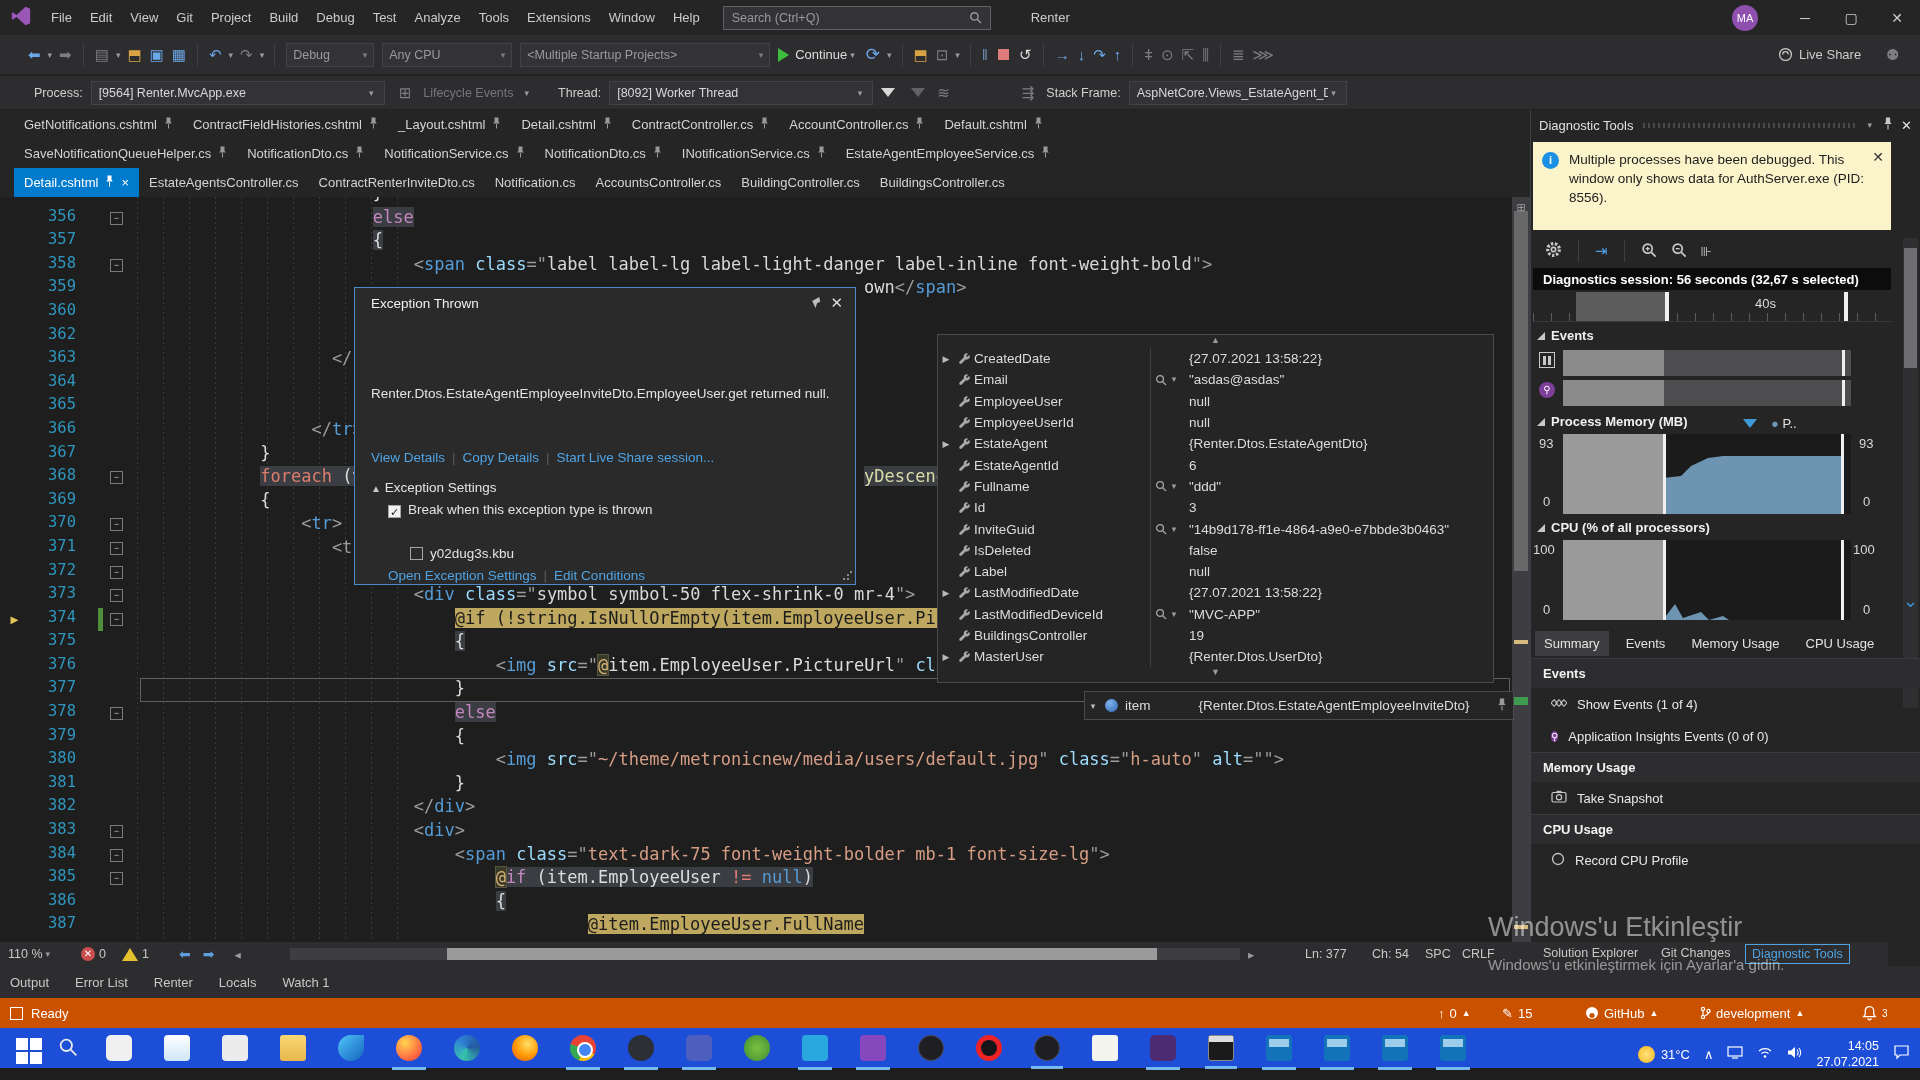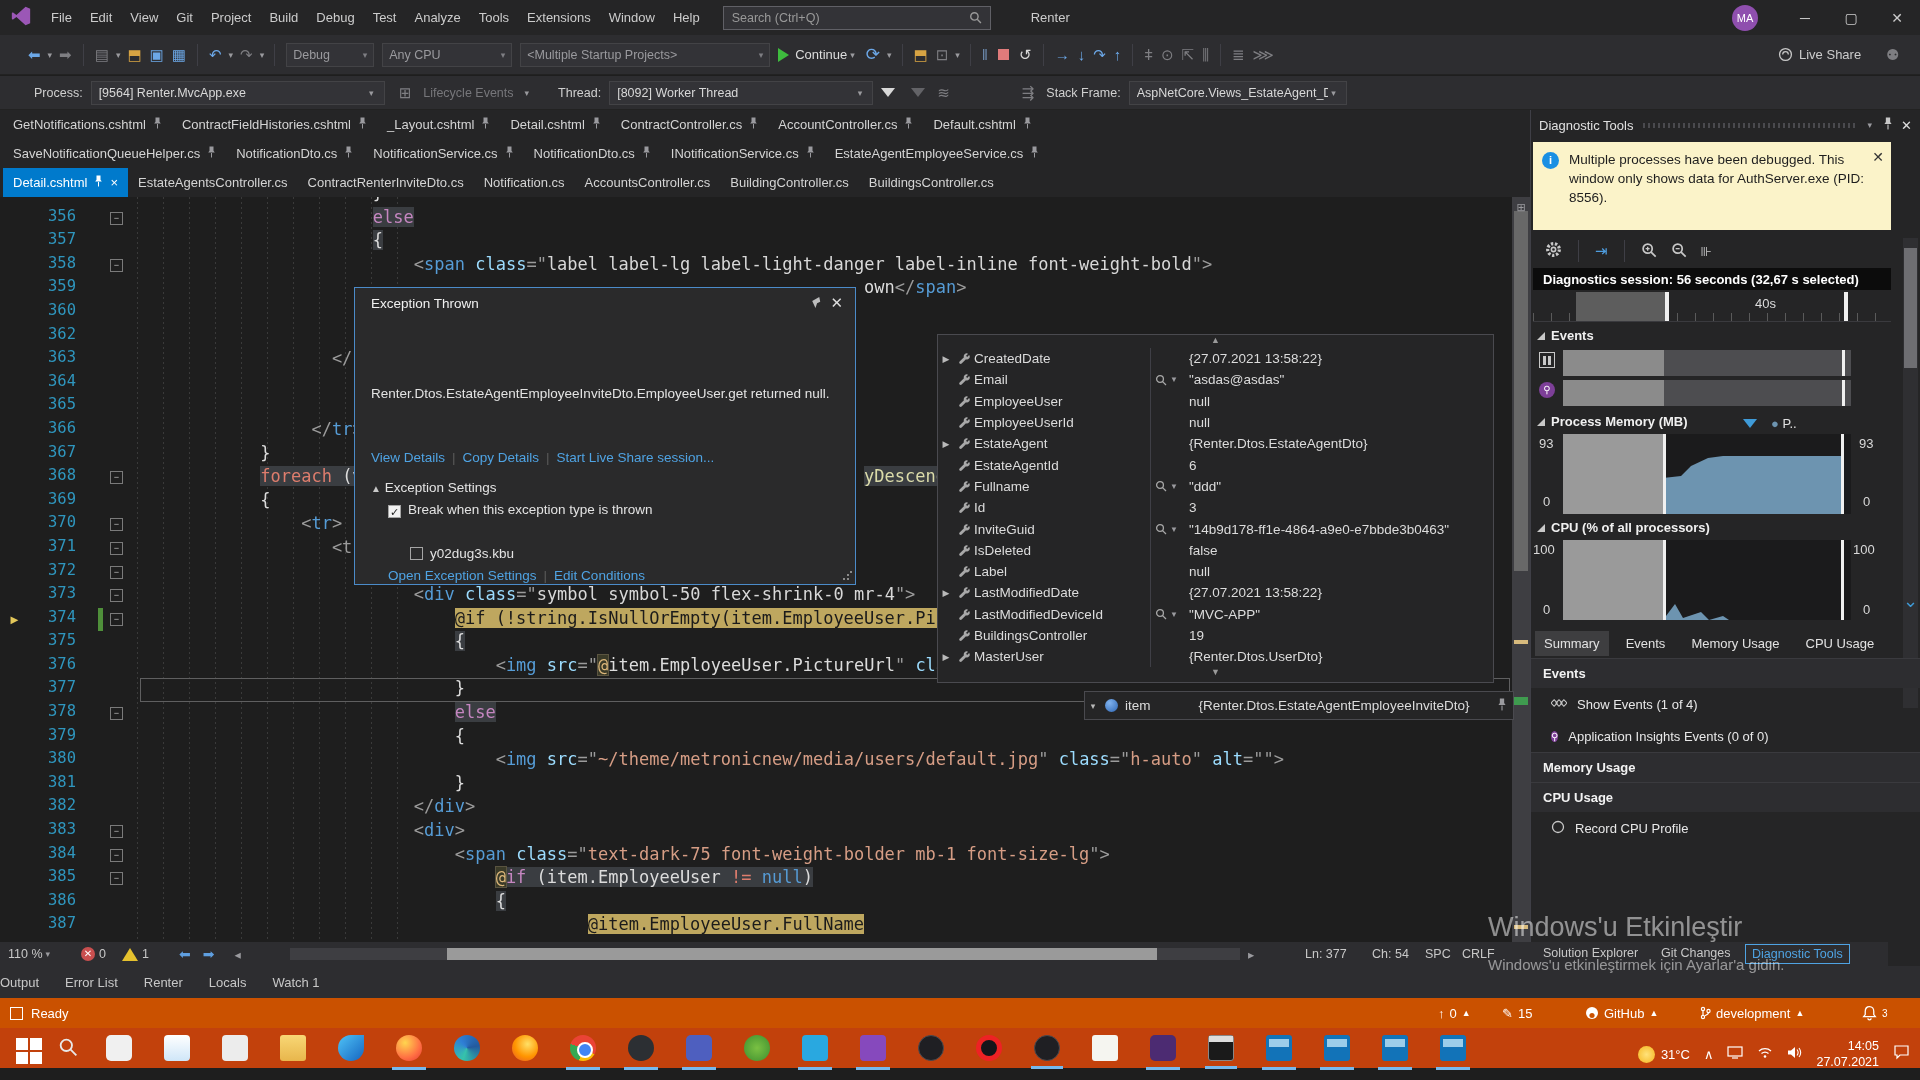--- a/index.html
+++ b/index.html
@@ -34,21 +34,21 @@
   
   .debugbar{position:absolute;left:0;top:76px;width:1920px;height:34px;background:#2d2d30;display:flex;align-items:center;border-bottom:1px solid #222;font-size:12.5px}
   .dlabel{color:#d0d0d0;margin:0 8px}
   .dlabel.dim{color:#77777b}
   .ddrop{height:24px;background:#333337;border:1px solid #434346;color:#d8d8d8;display:flex;align-items:center;padding:0 7px}
   .funnel{width:0;height:0;border-left:7px solid transparent;border-right:7px solid transparent;border-top:9px solid #d8d8d8;display:inline-block;margin:0 8px}
   .funnel.dim{border-top-color:#636367}
 
   
   .tabstrip{position:absolute;left:0;top:110px;width:1530px;height:87px;background:#252526}
-  .trow{height:29px;display:flex;align-items:center;padding-left:3px}
+  .trow{height:29px;display:flex;align-items:center;padding-left:14px}
   .tab{display:inline-flex;align-items:center;height:29px;padding:0 10px;color:#d4d4d4;font-size:13px;white-space:nowrap}
   .tab .pin{color:#9a9a9e;margin-left:7px}
   .tab.active{background:#007acc;color:#fff}
   .tab.active .pin{color:#fff}
   .tab-x{margin-left:7px;color:#fff;font-size:13px}
   .trow-icons{position:absolute;right:16px;top:172px;color:#9a9a9e;font-size:12px;letter-spacing:6px}
 
   
   .editor{position:absolute;left:0;top:197px;width:1530px;height:745px;background:#1e1e1e;overflow:hidden}
   .guides{position:absolute;inset:0}
@@ -141,29 +141,29 @@
   .hrow{position:absolute;left:0;top:942px;width:1888px;height:24px;background:#2d2d30;display:flex;align-items:center;font-size:12.5px;color:#c8c8c8}
   .hrow .zoom{margin-left:8px}
   .errdot{width:14px;height:14px;border-radius:50%;background:#c94f4f;color:#fff;font-size:10px;text-align:center;line-height:14px;margin:0 4px 0 28px}
   .warn{width:0;height:0;border-left:8px solid transparent;border-right:8px solid transparent;border-bottom:13px solid #e5c12e;margin:0 4px 0 16px;position:relative}
   .navarr{color:#5f9fe0;font-size:14px;padding:0 6px}
   .htrack{position:absolute;left:290px;top:6px;width:950px;height:12px;background:#3e3e42}
   .hthumb{position:absolute;left:157px;top:0;height:12px;width:710px;background:#9a9a9a}
   .hinfo{position:absolute;color:#c8c8c8}
   .tooltab{position:absolute;top:2px;color:#c8c8c8;padding:2px 6px}
   .tooltab.act{color:#4fa3e3;border:1px solid #4fa3e3}
-  .btabs{position:absolute;left:0;top:966px;width:1920px;height:32px;background:#2d2d30;display:flex;align-items:center;gap:26px;color:#c8c8c8;font-size:13px}
+  .btabs{position:absolute;left:0;top:966px;width:1920px;height:32px;background:#2d2d30;display:flex;align-items:center;gap:26px;padding-left:10px;color:#c8c8c8;font-size:13px}
 
   
   .status{position:absolute;left:0;top:998px;width:1920px;height:30px;background:#ca5100;color:#fff;display:flex;align-items:center;font-size:13px}
   .st-ic{width:13px;height:13px;border:1px solid #fff;margin:0 8px 0 10px}
   .st-r{position:absolute;display:flex;align-items:center;gap:5px}
 
   
-  .taskbar{position:absolute;left:0;top:1028px;width:1920px;height:40px;background:#c2410c;display:flex;align-items:center}
+  .taskbar{position:absolute;left:0;top:1028px;width:1920px;height:40px;background:#1d4ed8;display:flex;align-items:center}
   .tb-start{width:12px;height:12px;background:#fff;box-shadow:14px 0 #fff,0 14px #fff,14px 14px #fff;margin:-8px 30px 0 16px}
   .tb-search{margin-right:28px}
   #tb-icons{display:flex;gap:32px;align-items:center}
   .tb-ic{width:26px;height:26px;border-radius:4px;position:relative}
   .tb-ic.act::after{content:"";position:absolute;left:-4px;right:-4px;bottom:-9px;height:3px;background:#76b9ed}
   .i-store{background:#f0f0f0;border-radius:5px}
   .i-mail{background:linear-gradient(#ffffff,#cfe6f8)}
   .i-calculator{background:#ececec}
   .i-file-explorer{background:linear-gradient(#f8d775,#e8b64c);border-radius:3px}
   .i-snip-pen{background:linear-gradient(135deg,#4fc3f7,#1565c0);border-radius:50% 0 50% 50%}
@@ -968,20 +968,28 @@
                 <rect x="12" y="3.5" width="5" height="5" transform="rotate(45 14.5 6)"></rect>
               </g>
             </svg></span>
           <span>Show Events (1 of 4)</span>
         </div>
         <div class="plitem">
           <span><span class="bulb" style="position:static">⚲</span></span>
           <span>Application Insights Events (0 of 0)</span>
         </div>
         <div class="plhead">Memory Usage</div>
+        <div class="plitem">
+          <span><svg width="16" height="13" viewBox="0 0 16 13">
+              <rect x="1" y="2.5" width="14" height="9.5" rx="1.5" fill="none" stroke="#c8c8c8" stroke-width="1.2"></rect>
+              <circle cx="8" cy="7.2" r="2.6" fill="none" stroke="#c8c8c8" stroke-width="1.2"></circle>
+              <rect x="5.5" y="0.8" width="5" height="2" fill="#c8c8c8"></rect>
+            </svg></span>
+          <span>Take Snapshot</span>
+        </div>
         <div class="plhead">CPU Usage</div>
         <div class="plitem">
           <span><svg width="14" height="14" viewBox="0 0 14 14">
               <circle cx="7" cy="7" r="5.5" fill="none" stroke="#c8c8c8" stroke-width="1.3"></circle>
             </svg></span>
           <span>Record CPU Profile</span>
         </div>
       </div>
   </div>
 

